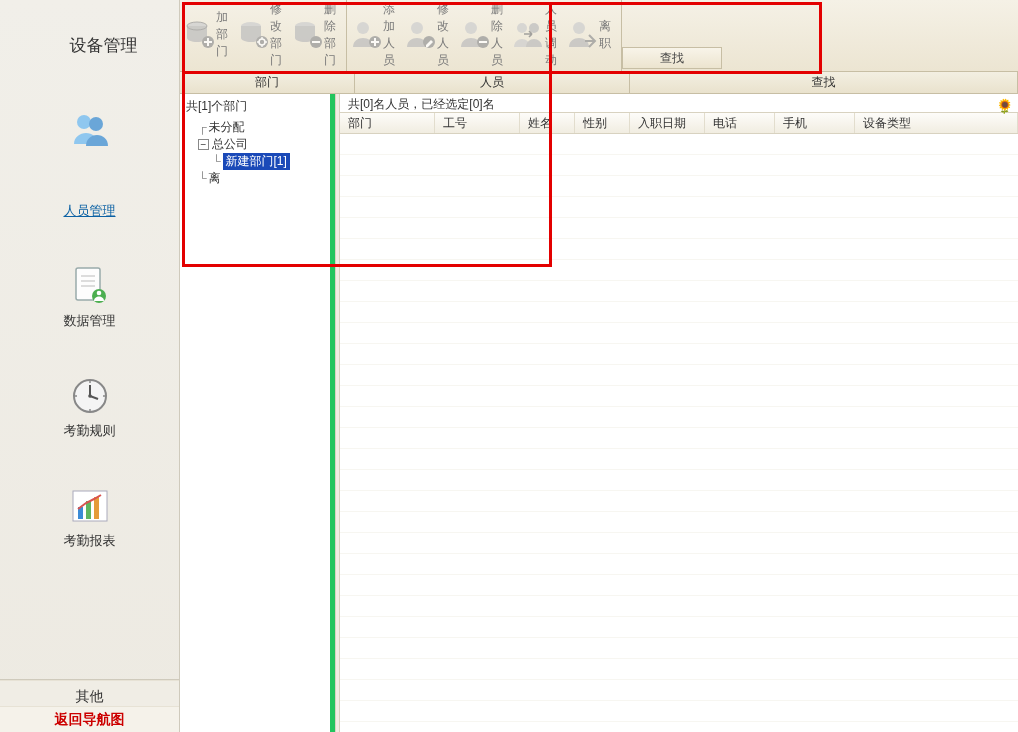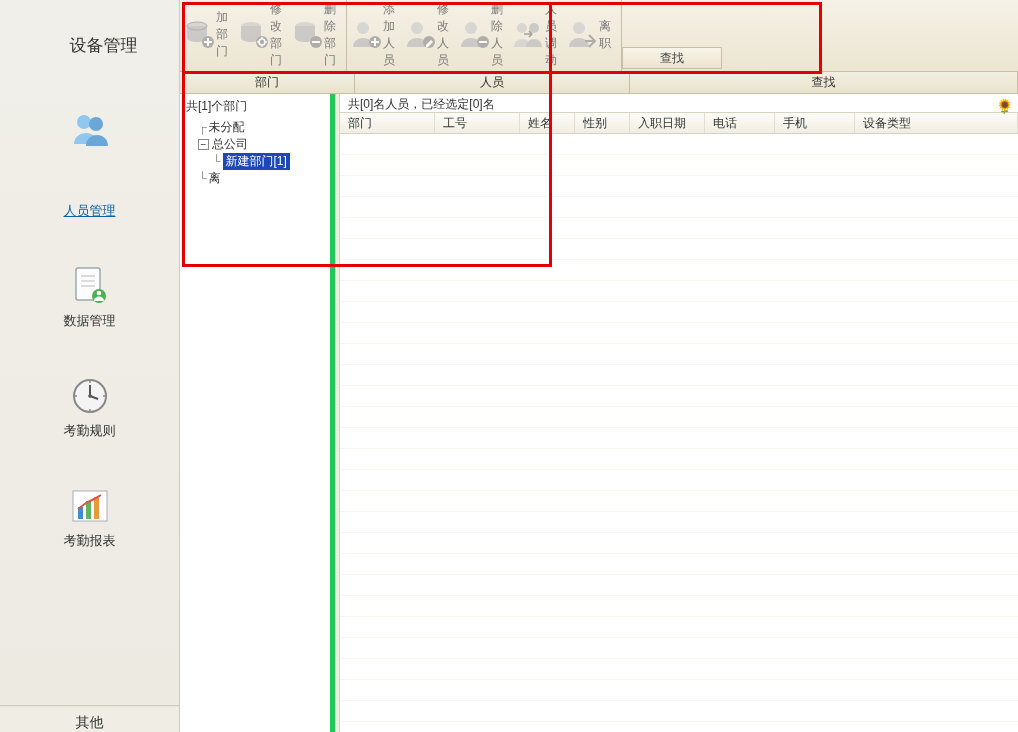--- a/index.html
+++ b/index.html
@@ -320,20 +320,23 @@
           </svg>
         </div>
         <span class="label">考勤报表</span>
       </div>
 
     </div>
     <div class="sidebar-footer">
       <div class="other">
           <span>其他</span>
         </div>
+      <div class="back">
+          <span>返回导航图</span>
+        </div>
     </div>
   </div>
 
   <div class="main">
 
     <div class="toolbar">
       <div class="tool-group">
         <div class="tool-btn">
           <div class="ticon">
             <svg width="34" height="34" viewBox="0 0 34 34">

